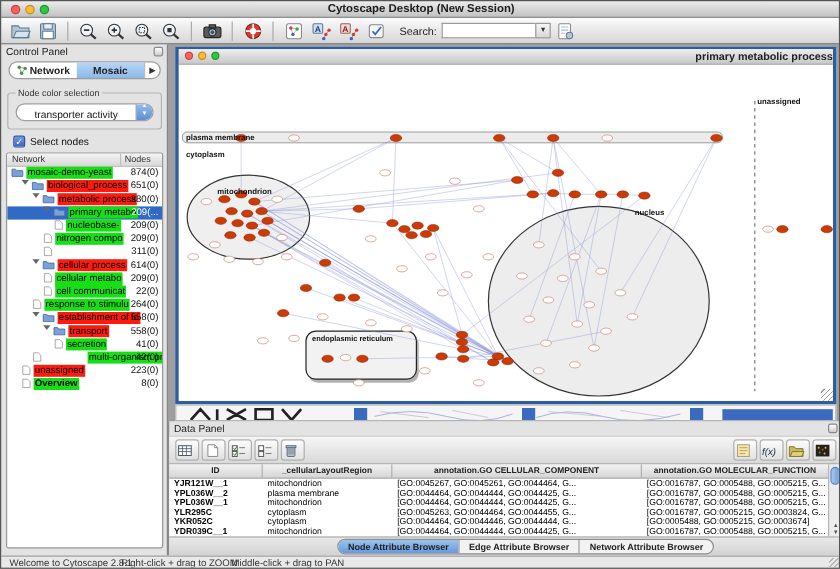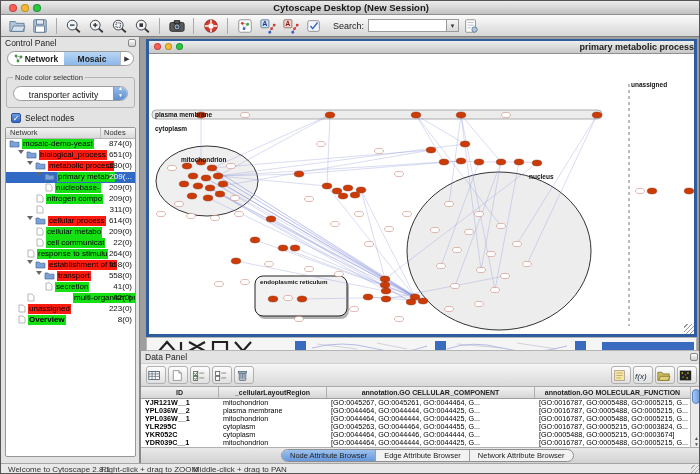--- a/index.html
+++ b/index.html
@@ -70,21 +70,21 @@
   .dp-rows{position:absolute;left:0;top:48px;width:550px;height:48px;background:#fff;}
   .dpr{display:flex;height:8px;line-height:8px;font-size:7.2px;white-space:nowrap;}
   .dpr .dc{overflow:hidden;padding-left:4px;color:#000;}
   .c0{width:78px;flex:none;} .c1{width:108px;flex:none;} .c2{width:208px;flex:none;} .c3{flex:1;}
   .dpr .c0{font-weight:bold;}
   .dp-scroll{position:absolute;right:0;top:36px;width:11px;height:60px;background:#ececec;border-left:1px solid #b5b5b5;}
   .dp-thumb{position:absolute;left:1px;top:2px;width:8px;height:15px;border-radius:4px;background:linear-gradient(90deg,#a8c8f0,#6f9fe0);border:1px solid #5580c0;}
   .dp-arrows{position:absolute;left:0;bottom:0;width:11px;font-size:5px;line-height:6px;text-align:center;color:#555;}
   .dp-tabs-row{position:absolute;left:0;top:96px;width:561px;height:16px;background:linear-gradient(#e9e9e9,#d2d2d2);border-top:1px solid #b0b0b0;}
   .seg-ctl{position:absolute;left:140px;top:1px;height:13px;display:flex;border:1px solid #8f8f8f;border-radius:7px;overflow:hidden;background:#f2f2f2;}
-  .seg{padding:0 8px;font-size:7.5px;font-weight:normal;line-height:12px;color:#222;border-right:1px solid #9f9f9f;}
+  .seg{padding:0 8px;font-size:7.5px;font-weight:bold;line-height:12px;color:#222;border-right:1px solid #9f9f9f;}
   .seg:last-child{border-right:none;}
   .seg.sel{background:linear-gradient(#9cc2ee,#6699dd);}
   
   .statusbar{position:absolute;left:0;top:462px;width:700px;height:12px;background:#e9e9e9;border-top:1px solid #a5a5a5;}
   .statusbar span{position:absolute;top:1px;font-size:8px;color:#333;white-space:nowrap;}
   .sb-grip{position:absolute;right:0;bottom:0;width:10px;height:10px;background:repeating-linear-gradient(135deg,transparent 0 2px,#b5b5b5 2px 3px);}
 </style>
 </head>
 <body>
 

